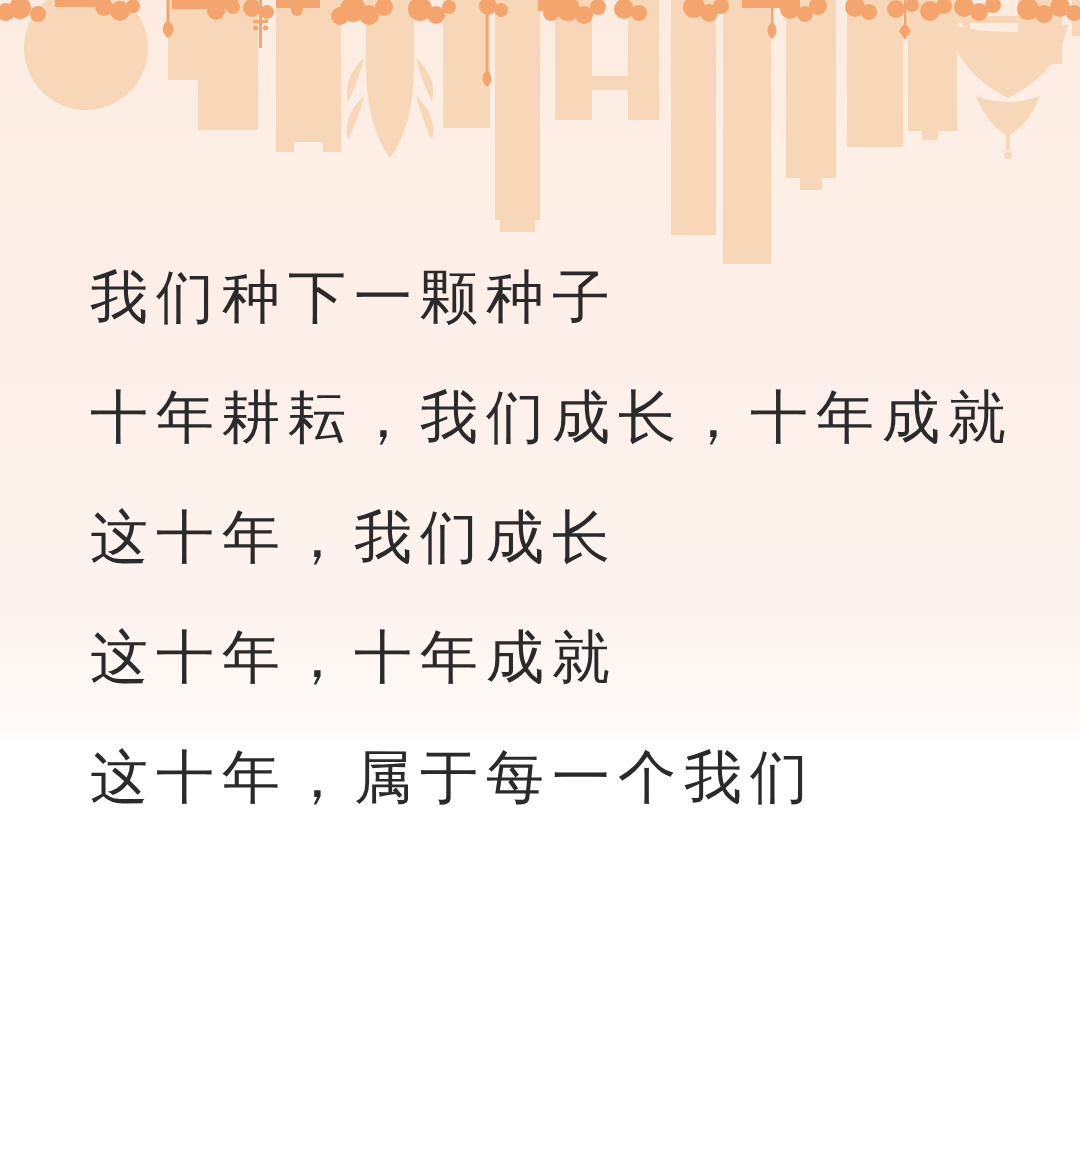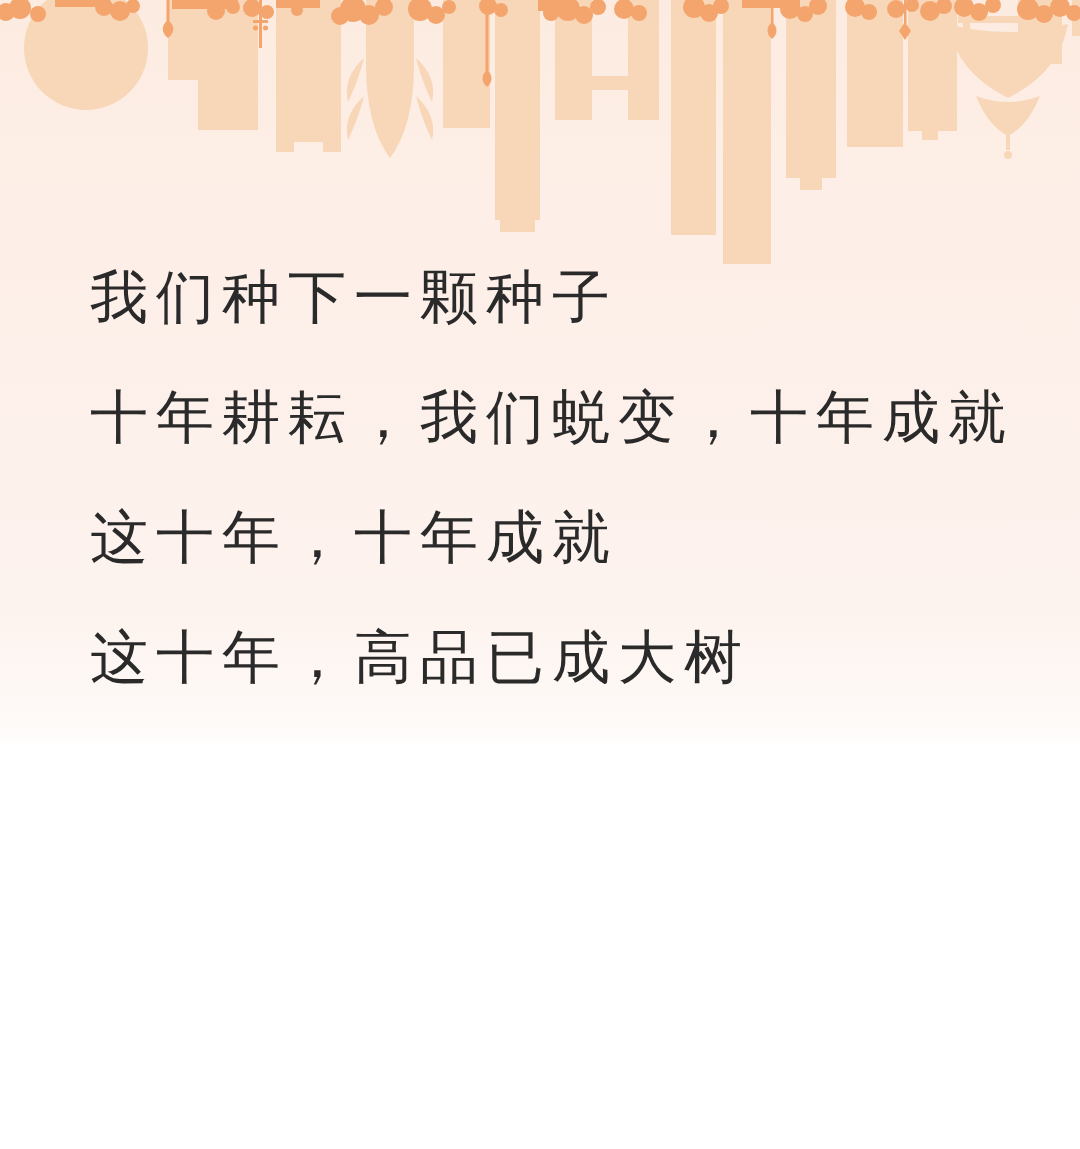--- a/index.html
+++ b/index.html
@@ -157,18 +157,19 @@
         <rect x="251" y="10" width="19" height="4"></rect>
         <rect x="253" y="20" width="15" height="3"></rect>
         <circle cx="255.5" cy="28" r="2.5"></circle>
           <circle cx="265.5" cy="28" r="2.5"></circle>
       </g>
     </g>
   </svg>
 
   <div class="poem">
     <p>我们种下一颗种子</p>
-    <p>十年耕耘，我们蜕变，十年成就</p>
+    <p>十年耕耘，我们成长，十年成就</p>
+    <p>这十年，我们成长</p>
     <p>这十年，十年成就</p>
-    <p>这十年，高品已成大树</p>
+    <p>这十年，属于每一个我们</p>
   </div>
 
 </div>
 
 </body></html>

